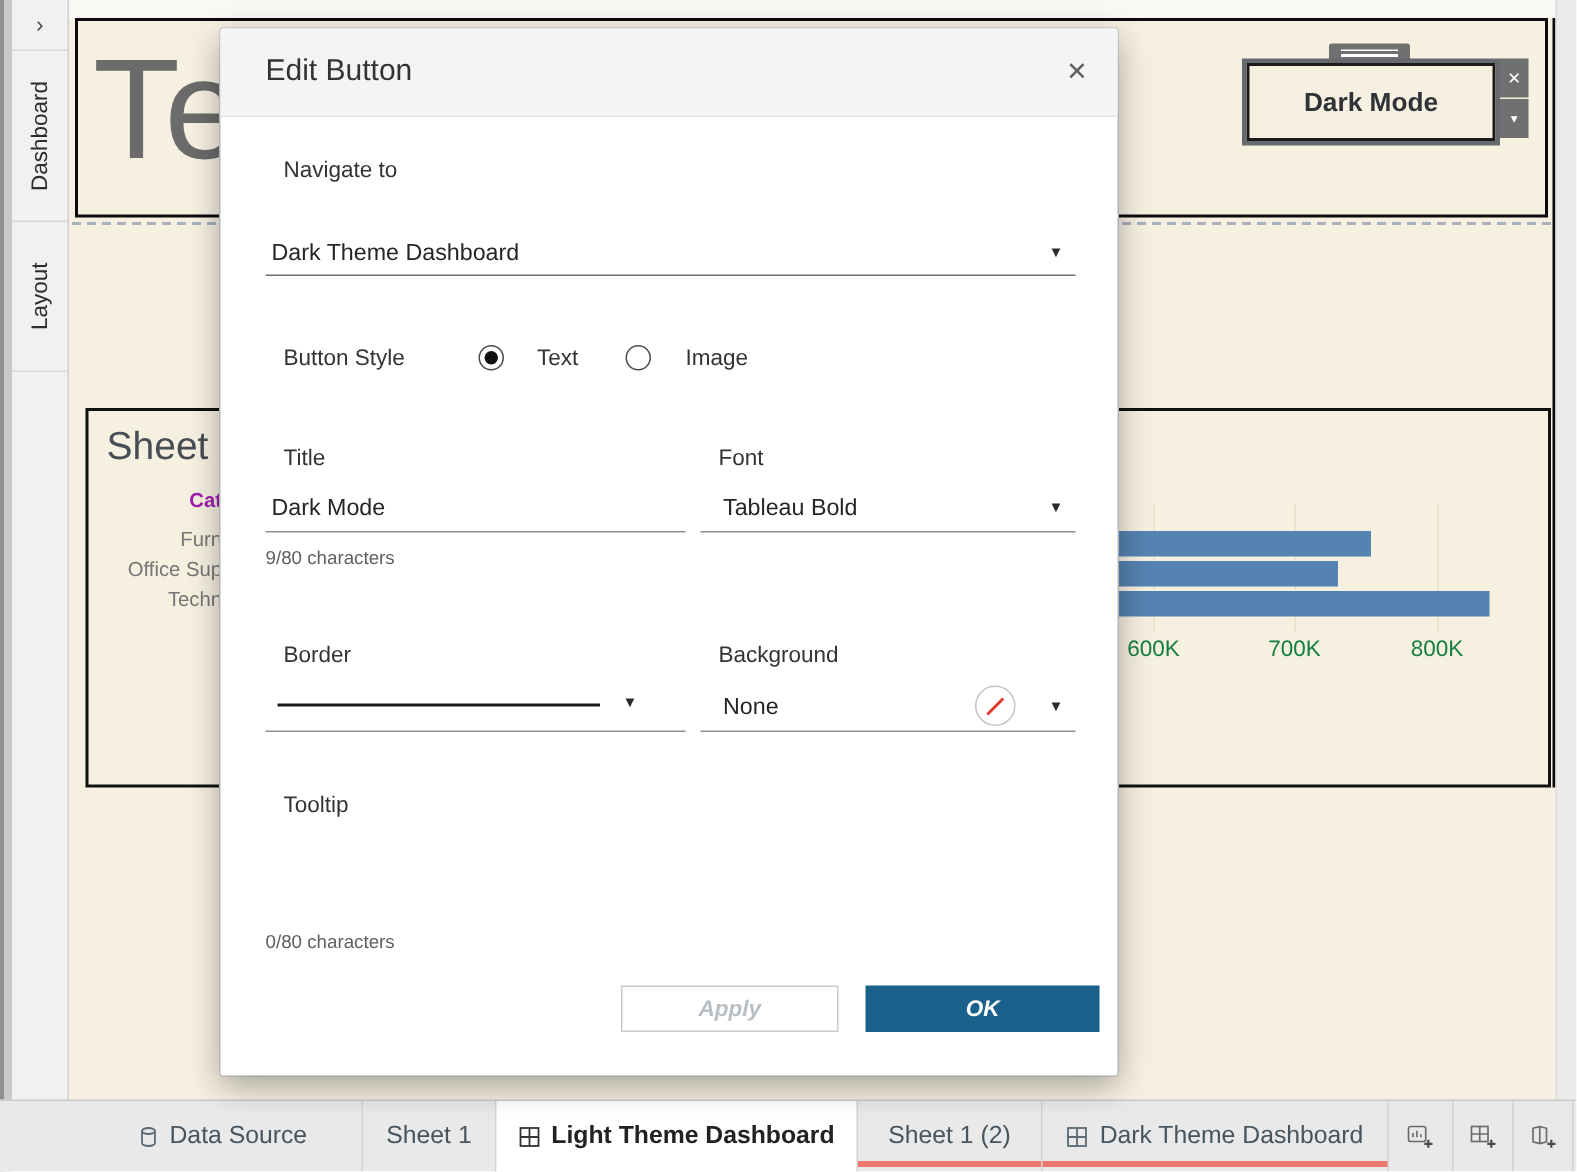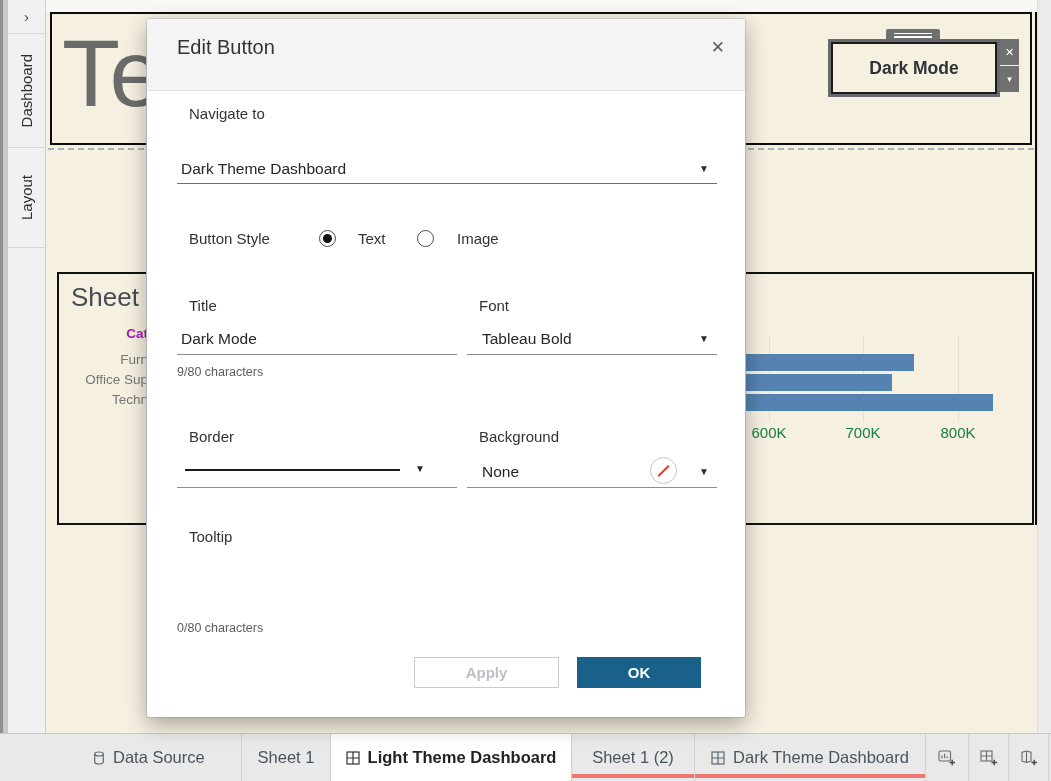--- a/index.html
+++ b/index.html
@@ -66,21 +66,21 @@
   .tb.s12 { width:123px; } .tb.dtd { width:231px; }
   .tb.hl::after { content:""; position:absolute; left:0; right:0; bottom:3px; height:4px; background:#ef7770; }
   .tb-ico { display:flex; align-items:center; }
   .newbtn { position:relative; height:100%; display:flex; align-items:center; justify-content:center;
     border-right:1px solid #d2d2d2; cursor:pointer; }
   .newbtn.w1{width:43px}.newbtn.w2{width:40px}.newbtn.w3{width:40px}
 
   
   .dialog { position:absolute; left:147px; top:19px; width:598px; height:698px; background:#fff;
     border-radius:2px; box-shadow:0 7px 22px rgba(0,0,0,.33), 0 0 0 1px #d6d6d6; z-index:50; }
-  .dlg-header { position:absolute; left:0; top:0; width:100%; height:72px; background:#f4f4f4;
+  .dlg-header { position:absolute; left:0; top:0; width:100%; height:59px; background:#f4f4f4;
     border-bottom:1px solid #e2e2e2; border-radius:2px 2px 0 0; }
   .dlg-title { position:absolute; left:30px; top:17px; font-size:20px; color:#333; }
   .dlg-close { position:absolute; right:20px; top:18px; font-size:17px; color:#5f5f5f; cursor:pointer; }
   .lbl { position:absolute; font-size:15px; color:#333;margin-left:12px; }
   .val { position:absolute; font-size:15.5px; color:#262626; }
   .cnt { position:absolute; font-size:12.5px; color:#5e5e5e; }
   .uline { position:absolute; height:1px; background:#8f8f8f; }
   .caret { position:absolute; font-size:10px; color:#2b2b2b; }
   .radio { position:absolute; width:17px; height:17px; border:1.5px solid #4a4a4a; border-radius:50%;
     background:#fff; cursor:pointer; }
@@ -88,23 +88,23 @@
   .border-sample { position:absolute; left:38px; top:450px; width:215px; border-top:2px solid #1a1a1a; }
   .none-swatch { position:absolute; left:503px; top:438px; width:27px; height:27px; border-radius:50%;
     border:1.5px solid #c4c4c4; cursor:pointer; }
   .none-swatch i { position:absolute; left:5px; top:12px; width:15px; height:2px; background:#e03b30;
     transform:rotate(-45deg); }
   .tt-input { position:absolute; left:30px; top:558px; width:544px; height:31px;
     border:1px solid #c4c4c4; padding:0 11px; font-size:15.5px; font-family:"Liberation Sans",sans-serif;
     color:#222; background:#fff; }
   .tt-input::placeholder { color:#4c4c4c; opacity:1; }
   .btn { position:absolute; top:638px; height:31px; display:flex; align-items:center; justify-content:center;
-    font-size:15px; font-weight:bold; cursor:pointer; }
+    font-size:15px; font-weight:bold; cursor:pointer;font-style:italic; }
   .btn.apply { left:267px; width:145px; background:#fff; border:1px solid #c7cbce; color:#b9bfc5; }
-  .btn.ok { left:430px; width:124px; background:#19618b; color:#fff; border:none; }
+  .btn.ok { left:430px; width:156px; background:#19618b; color:#fff; border:none; }
   svg { display:block; }
 </style>
 </head>
 <body>
 
 <div id="app">
 
   <div class="left-rail"></div>
 
   <div class="side-strip">

